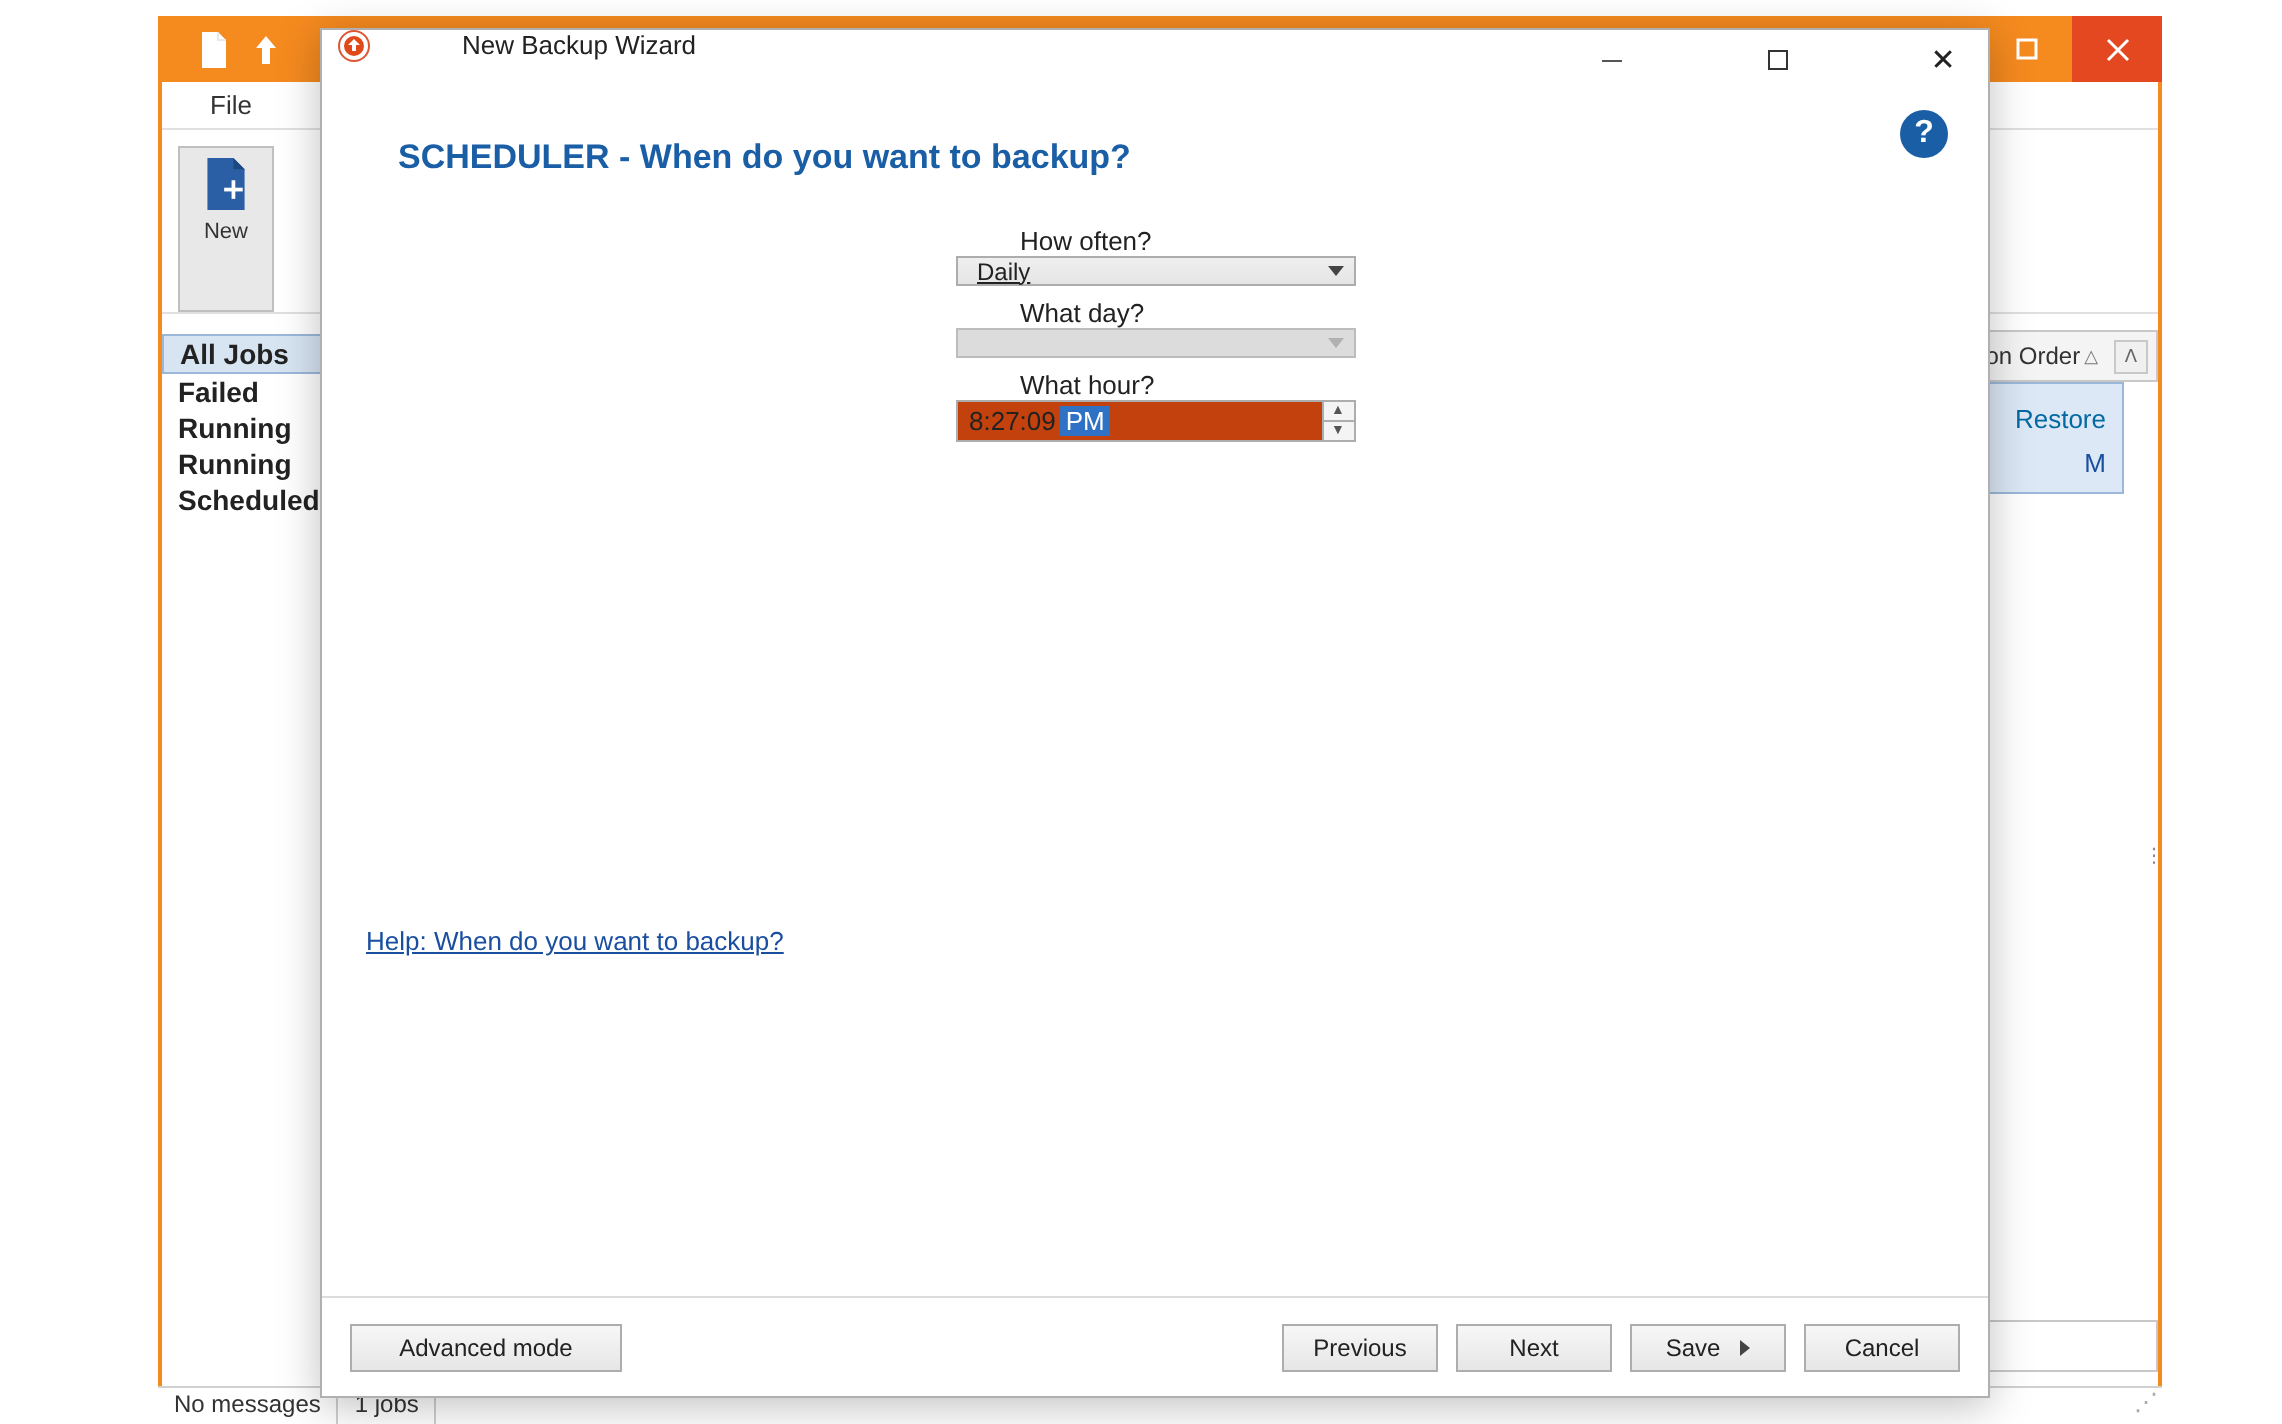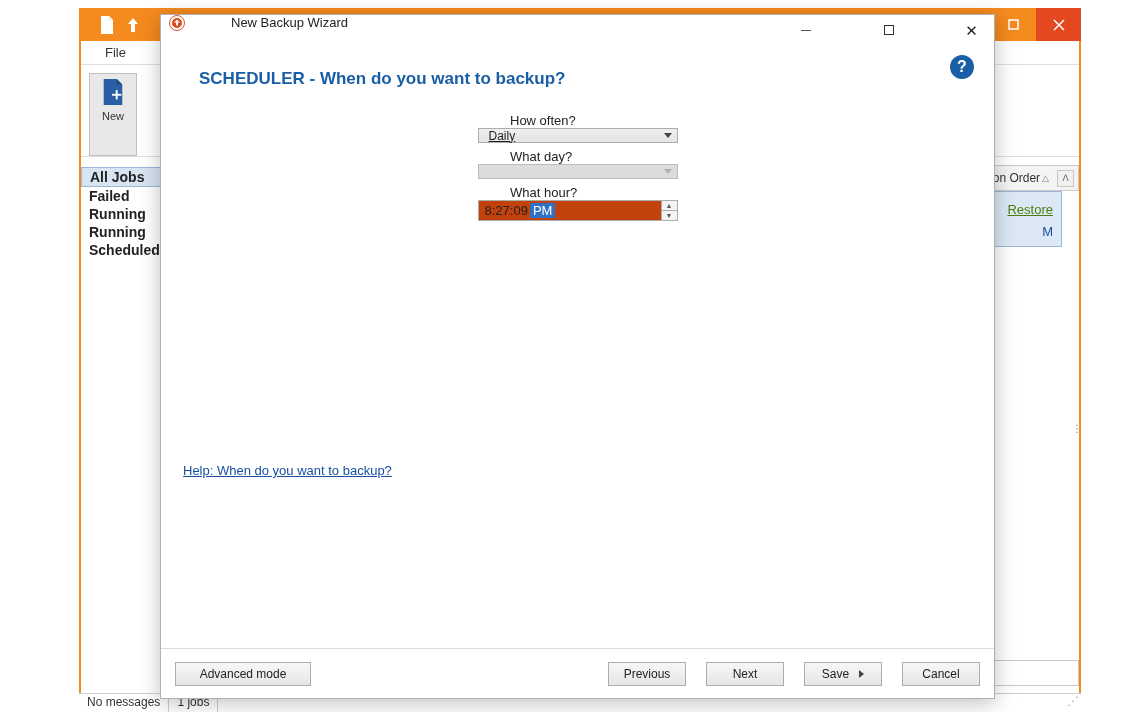--- a/index.html
+++ b/index.html
@@ -27,21 +27,21 @@
   .sidebar .item.sel { background:#d7e4f2; font-weight:bold; border:1px solid #9bb7d9; }
   .sidebar .item.bold { font-weight:bold; }
 
   .content-area { position:absolute; left:201px; top:157px; right:62px; bottom:16px; background:#fff; }
   .content-header { position:absolute; left:0; top:8px; right:0; height:26px; border:1px solid #c8c8c8; border-bottom:1px solid #c8c8c8; background:#f4f4f4; display:flex; justify-content:flex-end; align-items:center; padding-right:4px; }
   .content-header .col { font-size:12px; color:#333; padding:0 8px; display:flex; align-items:center; gap:2px; }
   .content-header .triangle { font-size:9px; color:#777;}
   .content-header .scroll-up { width:17px; height:17px; border:1px solid #c8c8c8; display:flex; align-items:center; justify-content:center; background:#f0f0f0; font-size:9px; color:#666;}
 
   .job-row { position:absolute; left:0; top:34px; right:17px; height:56px; background:#dce8f6; border:1px solid #9bb7d9; }
-  .job-row a { color:#4d7c0f; text-decoration:underline; }
+  .job-row a { color:#0369a1; }
   .job-row .line1 { position:absolute; right:8px; top:10px; font-size:13px; }
   .job-row .line2 { position:absolute; right:8px; top:32px; font-size:13px; color:#1a4fa0; }
 
   .jobbox { position:absolute; right:0; bottom:10px; width:300px; height:26px; border:1px solid #c8c8c8; background:#fff; }
   .grip-mid { position:absolute; right:0px; top:50%; width:7px; height:22px; color:#888; font-size:10px; line-height:4px; text-align:center;}
   
   .statusbar { position:absolute; left:79px; right:60px; bottom:0; height:19px; background:#fff; border-top:1px solid #d0d0d0; display:flex; font-size:12px; color:#333; }
   .statusbar .cell { border-right:1px solid #cfcfcf; padding:1px 8px; }
   .statusbar .grip { margin-left:auto; width:16px; text-align:right; color:#aaa; padding-right:2px;}
 
@@ -74,21 +74,21 @@
   .spinner { width:200px; height:22px; border:1px solid #adadad; background:#c2410c; display:flex; align-items:center; position:relative; }
   .spinner .time-time { padding-left:6px; font-size:13px; }
   .spinner .time-ampm { background:#2f71c4; color:#fff; padding:0 3px; margin-left:2px; font-size:13px; }
   .spinner .spin-btns { position:absolute; right:0; top:0; bottom:0; width:16px; border-left:1px solid #adadad; display:flex; flex-direction:column; }
   .spinner .spin-btns div { flex:1; display:flex; align-items:center; justify-content:center; font-size:7px; color:#555; background:#f4f4f4; }
   .spinner .spin-btns div:first-child { border-bottom:1px solid #adadad; }
 
   .help-link { position:absolute; left:22px; top:418px; }
   .help-link a { color:#1a4fa0; font-size:13px; text-decoration:underline; }
 
-  .dlg-footer { height:50px; border-top:1px solid #dcdcdc; display:flex; align-items:center; padding:0 14px; gap:20px; }
+  .dlg-footer { height:50px; border-top:1px solid #dcdcdc; display:flex; align-items:center; padding:0 14px; gap:9px; }
   .dlg-footer .spacer { flex:1; }
   .btn { min-width:78px; height:24px; border:1px solid #adadad; background:linear-gradient(#f7f7f7,#e6e6e6); font-size:12px; color:#222; display:inline-flex; align-items:center; justify-content:center; padding:0 10px; gap:4px; }
   .btn.adv { min-width:136px; }
   .btn.save { font-weight:normal; }
   .btn .tri { display:inline-block; width:0; height:0; border-left:5px solid #444; border-top:4px solid transparent; border-bottom:4px solid transparent; margin-left:6px; }
 </style>
 </head>
 <body>
 
 <div class="outer-frame">

